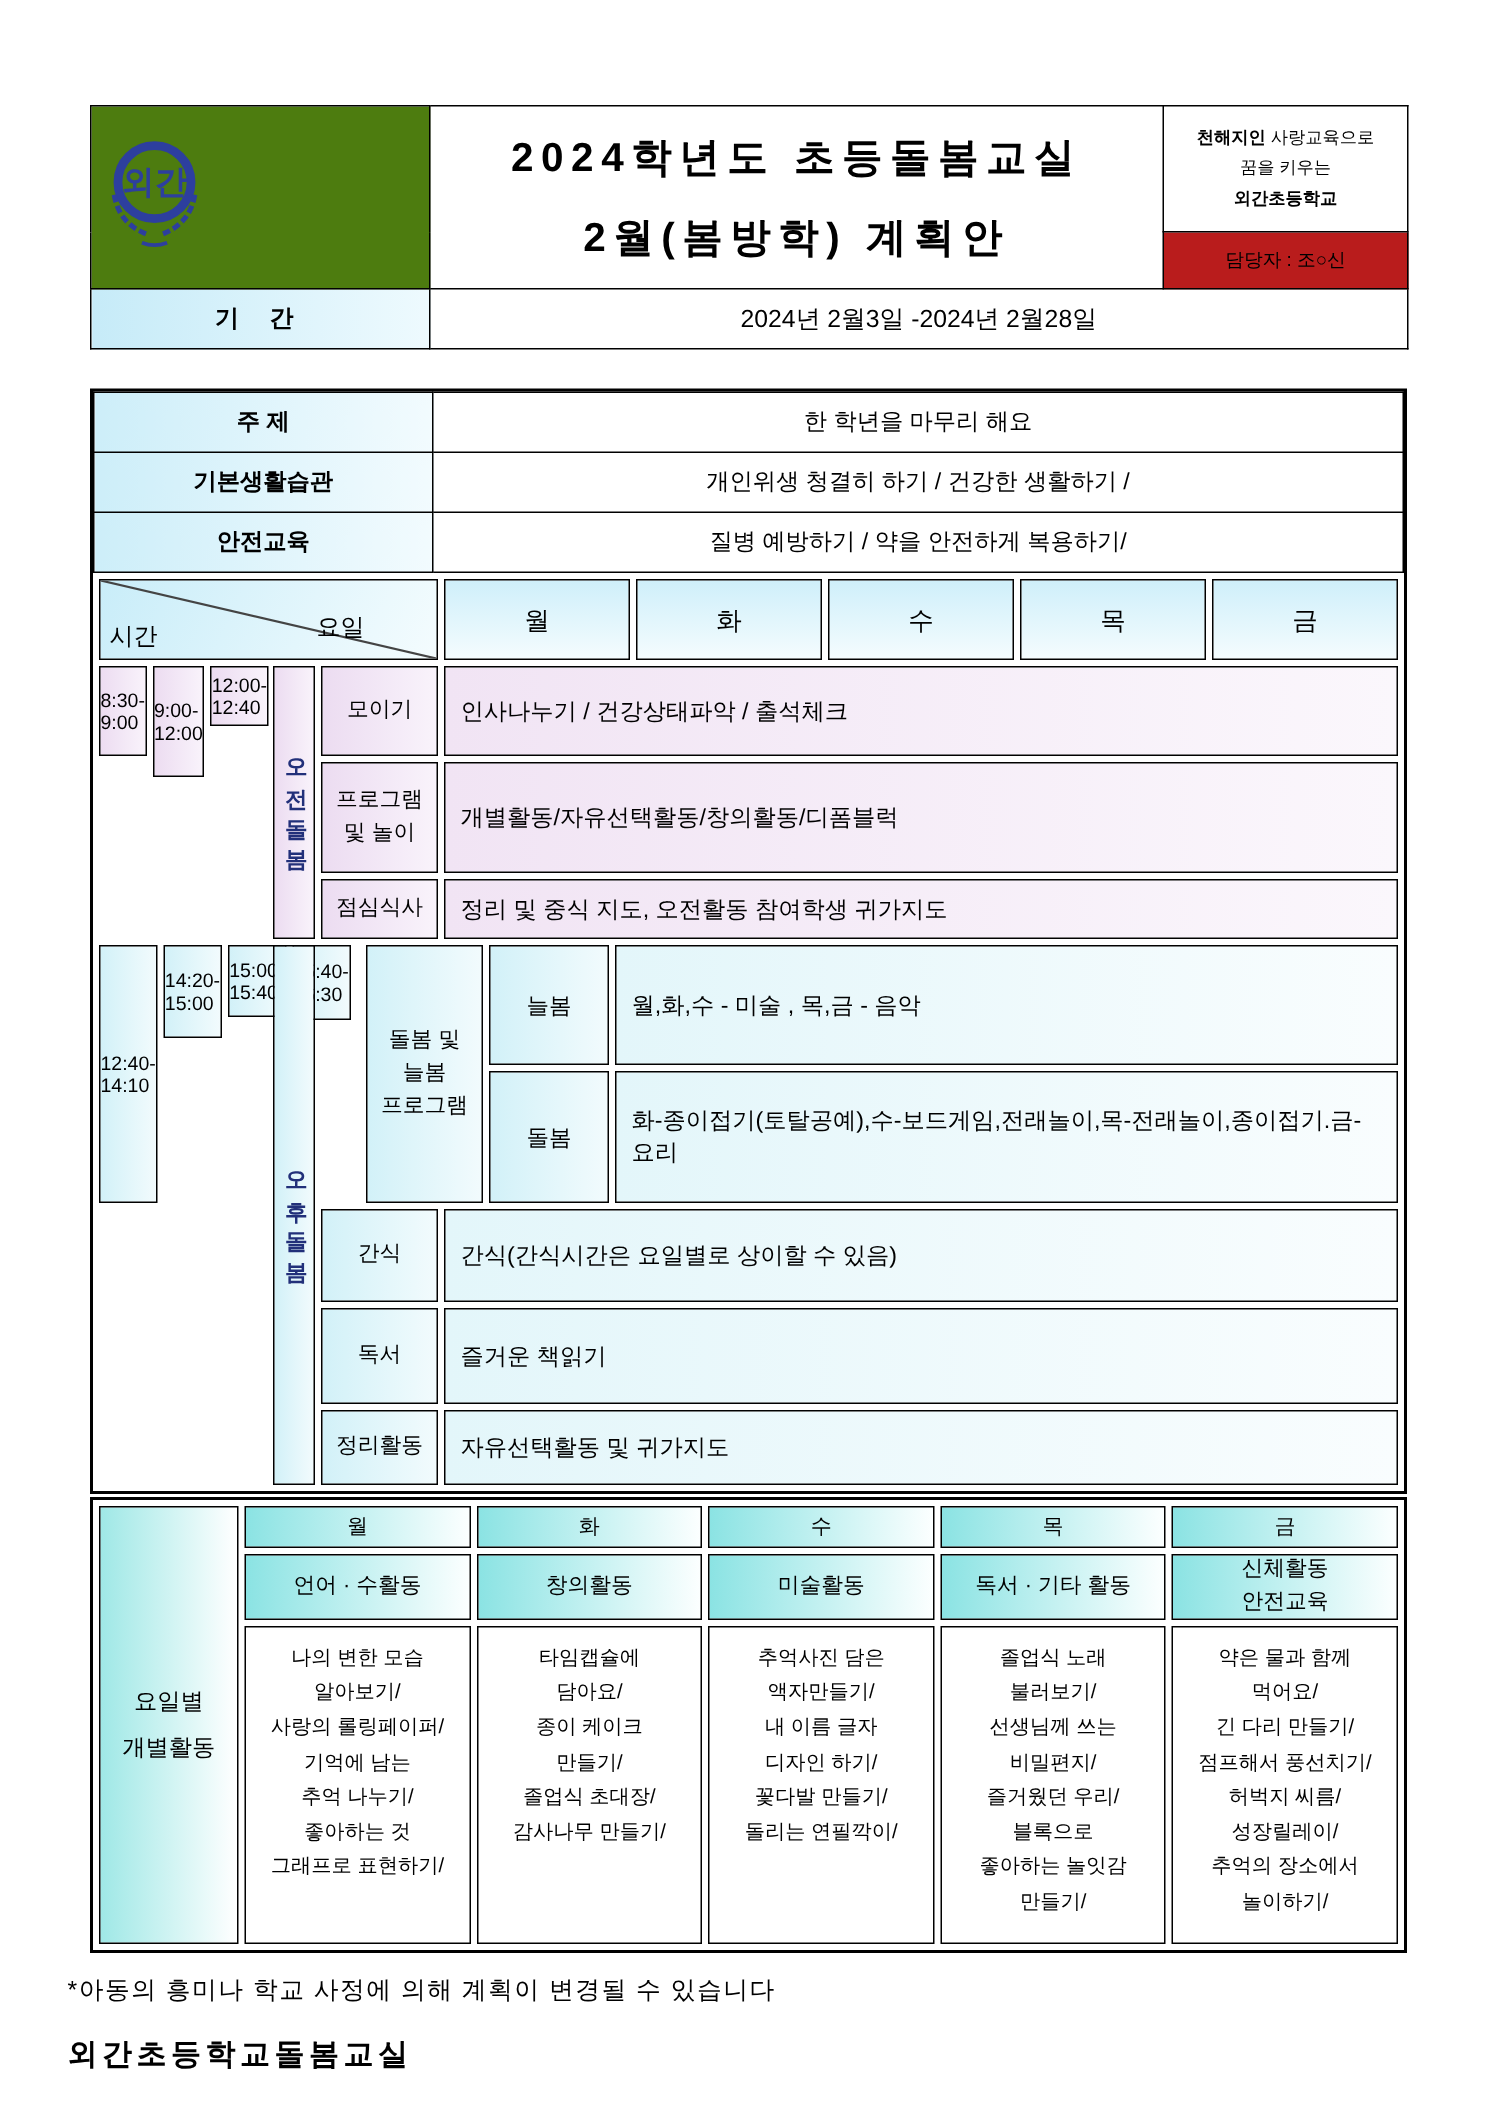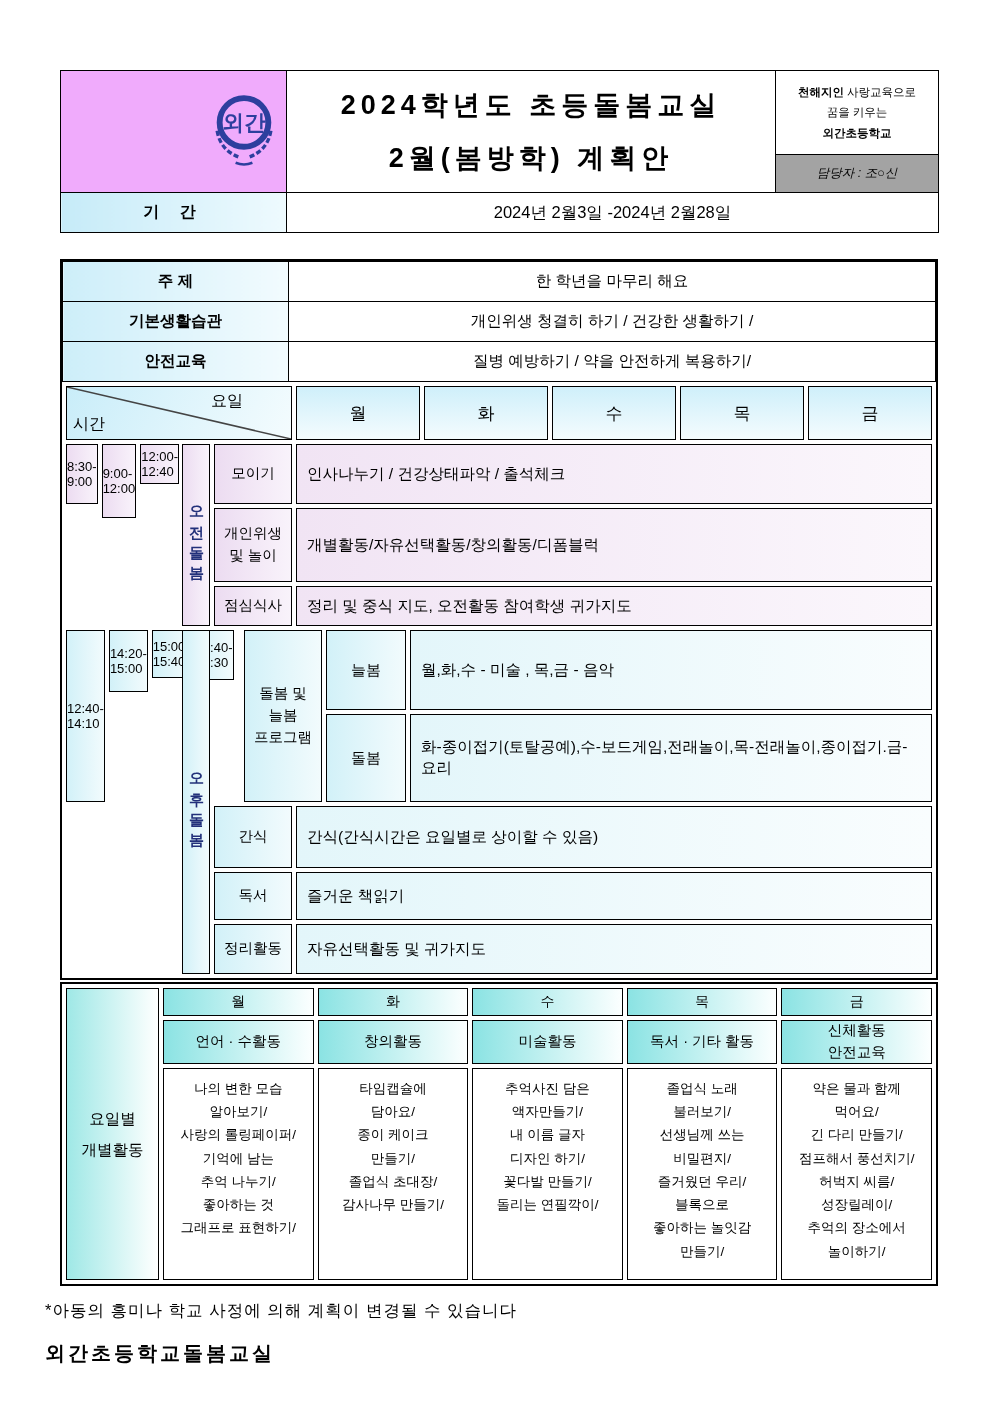--- a/index.html
+++ b/index.html
@@ -8,25 +8,25 @@
     width:992px; min-height:1403px;
     font-family:"Liberation Sans","DejaVu Sans",sans-serif;
     color:#000;
     padding:70px 54px 30px 45px;
   }
   .block { width:878px; margin-left:15px; }
 
   
   table.hdr { border-collapse:collapse; width:878px; table-layout:fixed; }
   table.hdr td { border:1.8px solid #000; vertical-align:middle; }
-  td.logo-cell { width:226px; text-align:right; background:#f0abfc;padding-left:44px; }
+  td.logo-cell { width:226px; text-align:left; background:#4d7c0f; }
   td.title-cell { width:489px; text-align:center; background:#fff;margin-left:28px; }
   .title-line { font-size:27px; font-weight:bold; letter-spacing:5px; line-height:1.95; }
   td.motto-cell { width:163px; height:84px; text-align:center; font-size:11.5px; line-height:1.75; background:#fff; padding:4px 2px; }
-  td.manager-cell { height:38px; text-align:center; font-size:12.5px; background:#a3a3a3;font-style:italic; }
+  td.manager-cell { height:38px; text-align:center; font-size:12.5px; background:#b91c1c; }
   .bold { font-weight:bold; }
   td.period-label { height:40px; text-align:center; font-weight:bold; font-size:16px;
     background:linear-gradient(90deg,#c6ebf8 0%,#eefafe 100%); letter-spacing:8px; }
   td.period-value { text-align:center; font-size:16.5px; background:#fff; }
 
   
   .mid-wrap { border:2px solid #000; margin-top:26px; background:#fff; }
   table.info { border-collapse:collapse; width:100%; table-layout:fixed; }
   table.info td { border:1.5px solid #000; height:40px; vertical-align:middle; }
   td.info-label { width:226px; text-align:center; font-weight:bold; font-size:15.5px;
@@ -34,21 +34,21 @@
   td.info-value { text-align:center; font-size:15.5px; background:#fff; }
 
   .sched { padding:4px; display:flex; flex-direction:column; gap:4px; }
   .srow { display:flex; gap:4px; }
   .cell { border:1.5px solid #000; display:flex; align-items:center; justify-content:center; }
 
   
   .corner { width:226px; flex:none; position:relative; height:54px;
     background:linear-gradient(115deg,#c9edf9 0%,#f4fcfe 100%); border:1.5px solid #000; }
   .corner svg { position:absolute; inset:0; width:100%; height:100%; }
-  .corner .lbl-day { position:absolute; top:4px; right:48px; font-size:16px; }
+  .corner .lbl-day { position:absolute; top:21px; right:48px; font-size:16px; }
   .corner .lbl-time { position:absolute; bottom:4px; left:6px; font-size:16px; }
   .daycell { flex:1; height:54px; font-size:17px;
     background:linear-gradient(180deg,#cfeffa 0%,#f4fcfe 100%); }
 
   
   .sect { display:flex; gap:4px; }
   .timecol { display:flex; flex-direction:row; gap:4px; width:112px; flex:none; }
   .timecell { font-size:13px; letter-spacing:0; }
   .vertcell { width:28px; flex:none; font-weight:bold; font-size:15px;
     writing-mode:vertical-rl; text-orientation:upright; letter-spacing:5px; }
@@ -160,21 +160,21 @@
         <div class="cell timecell m-bg" style="height:74px">9:00-12:00</div>
         <div class="cell timecell m-bg" style="height:40px">12:00-12:40</div>
       </div>
       <div class="cell vertcell m-bg navy">오전돌봄</div>
       <div class="rowscol">
         <div class="srow" style="height:60px">
           <div class="cell actcell m-bg">모이기</div>
           <div class="cell contcell m-bg2">인사나누기 / 건강상태파악 / 출석체크</div>
         </div>
         <div class="srow" style="height:74px">
-          <div class="cell actcell m-bg">개인위생 및 놀이</div>
+          <div class="cell actcell m-bg">프로그램 및 놀이</div>
           <div class="cell contcell m-bg2">개별활동/자유선택활동/창의활동/디폼블럭</div>
         </div>
         <div class="srow" style="height:40px">
           <div class="cell actcell m-bg">점심식사</div>
           <div class="cell contcell m-bg2">정리 및 중식 지도, 오전활동 참여학생 귀가지도</div>
         </div>
       </div>
     </div>
 
     <div class="sect">
@@ -198,21 +198,21 @@
             <div class="srow" style="height:88px">
               <div class="cell sublabel a-bg">돌봄</div>
               <div class="cell contcell a-bg2">화-종이접기(토탈공예),수-보드게임,전래놀이,목-전래놀이,종이접기.금-요리</div>
             </div>
           </div>
         </div>
         <div class="srow" style="height:62px">
           <div class="cell actcell a-bg">간식</div>
           <div class="cell contcell a-bg2">간식(간식시간은 요일별로 상이할 수 있음)</div>
         </div>
-        <div class="srow" style="height:48px">
+        <div class="srow" style="height:64px">
           <div class="cell actcell a-bg">독서</div>
           <div class="cell contcell a-bg2">즐거운 책읽기</div>
         </div>
         <div class="srow" style="height:50px">
           <div class="cell actcell a-bg">정리활동</div>
           <div class="cell contcell a-bg2">자유선택활동 및 귀가지도</div>
         </div>
       </div>
     </div>
 

